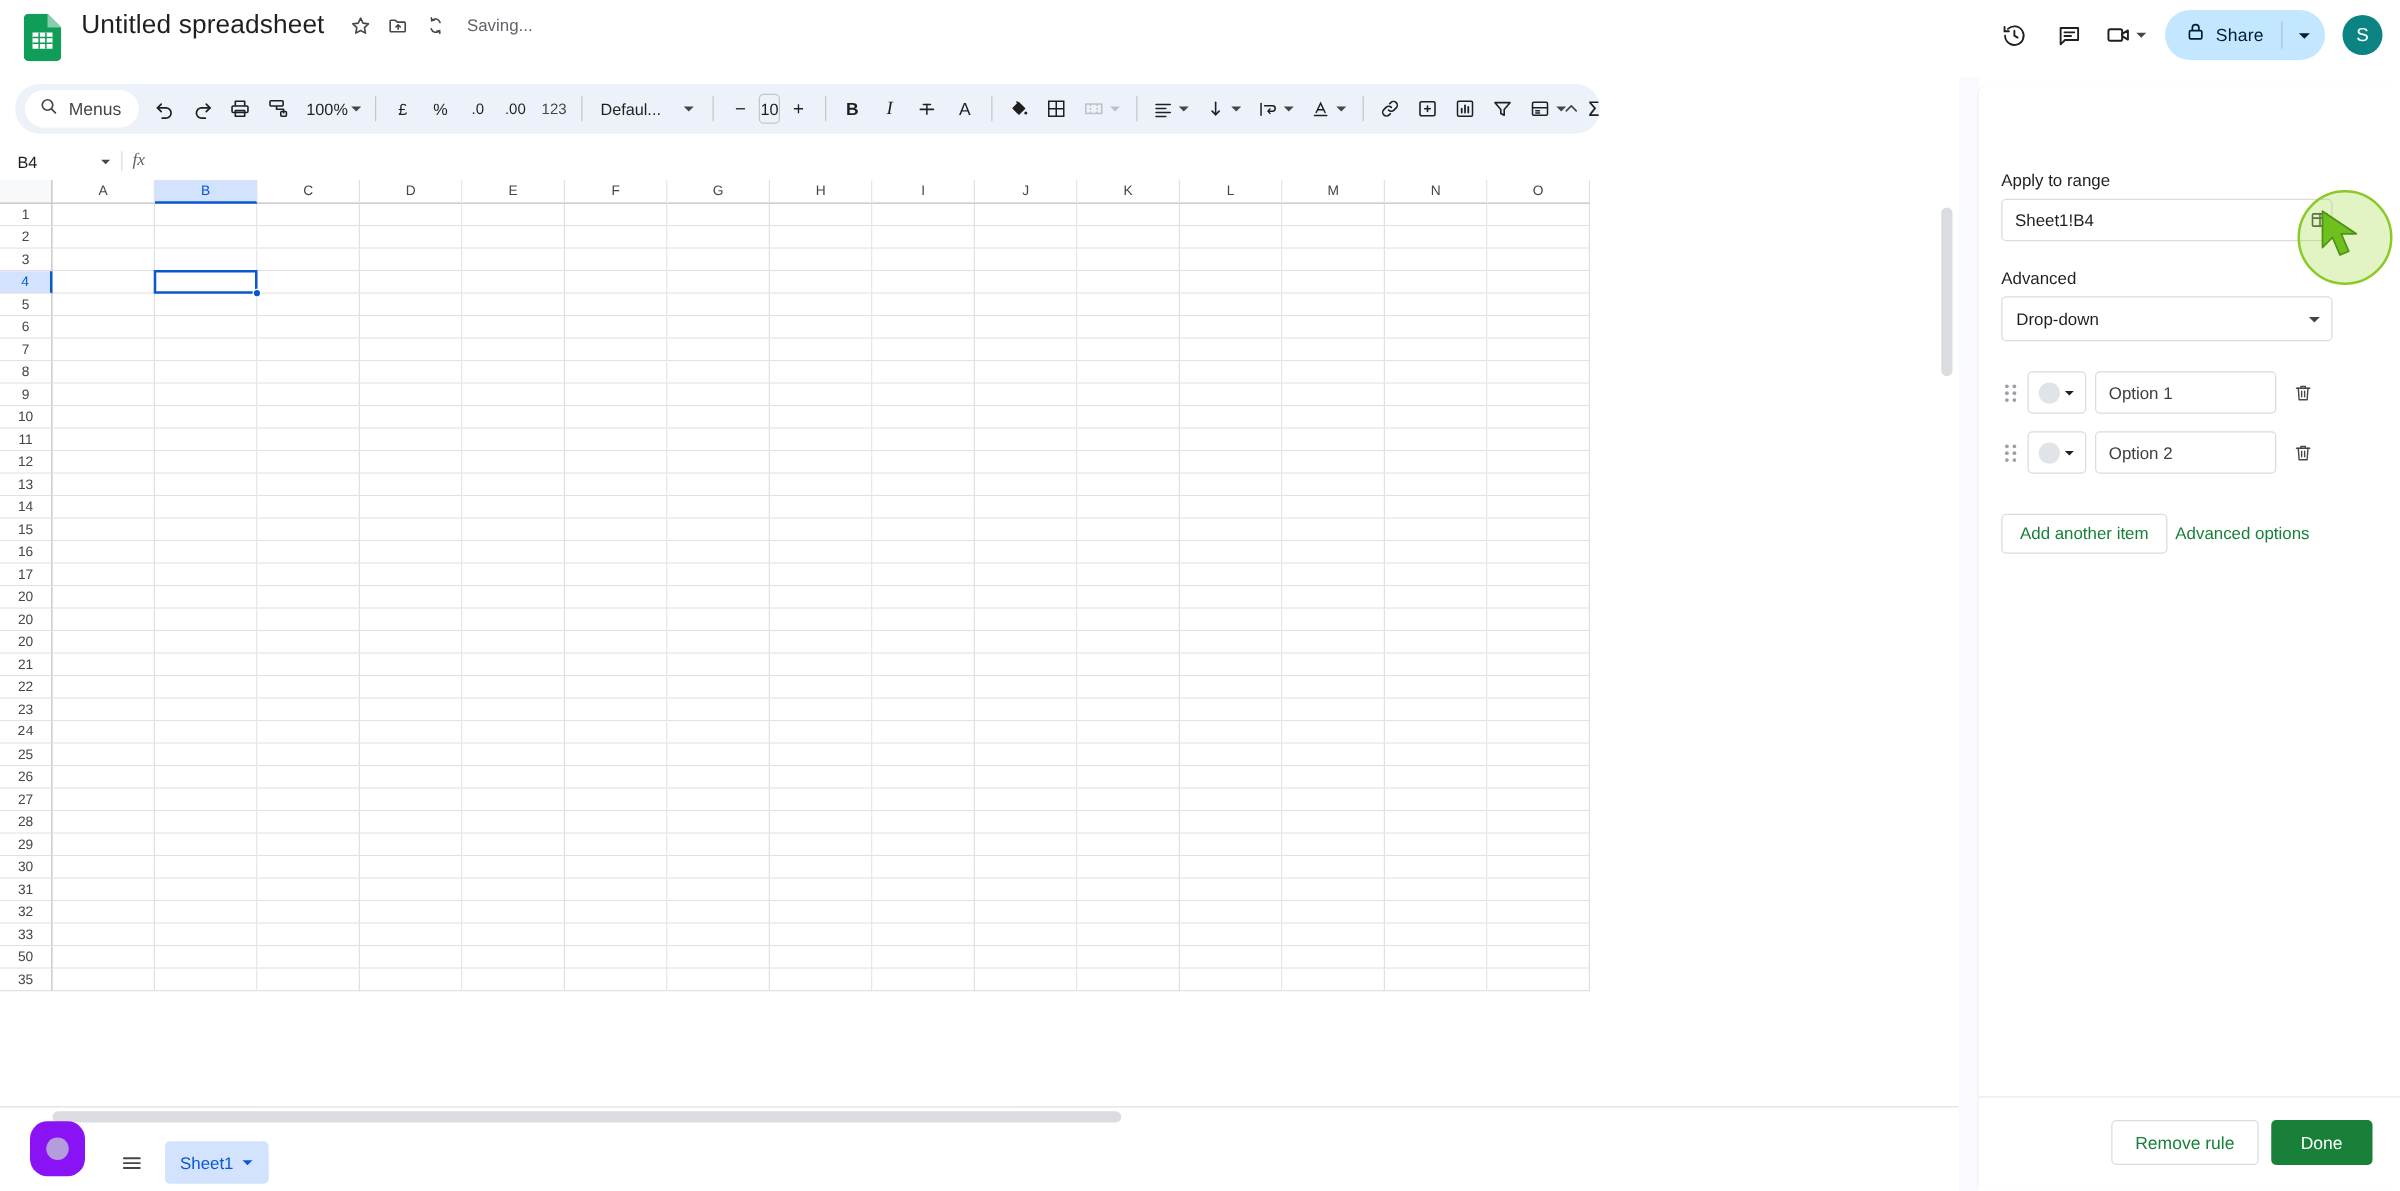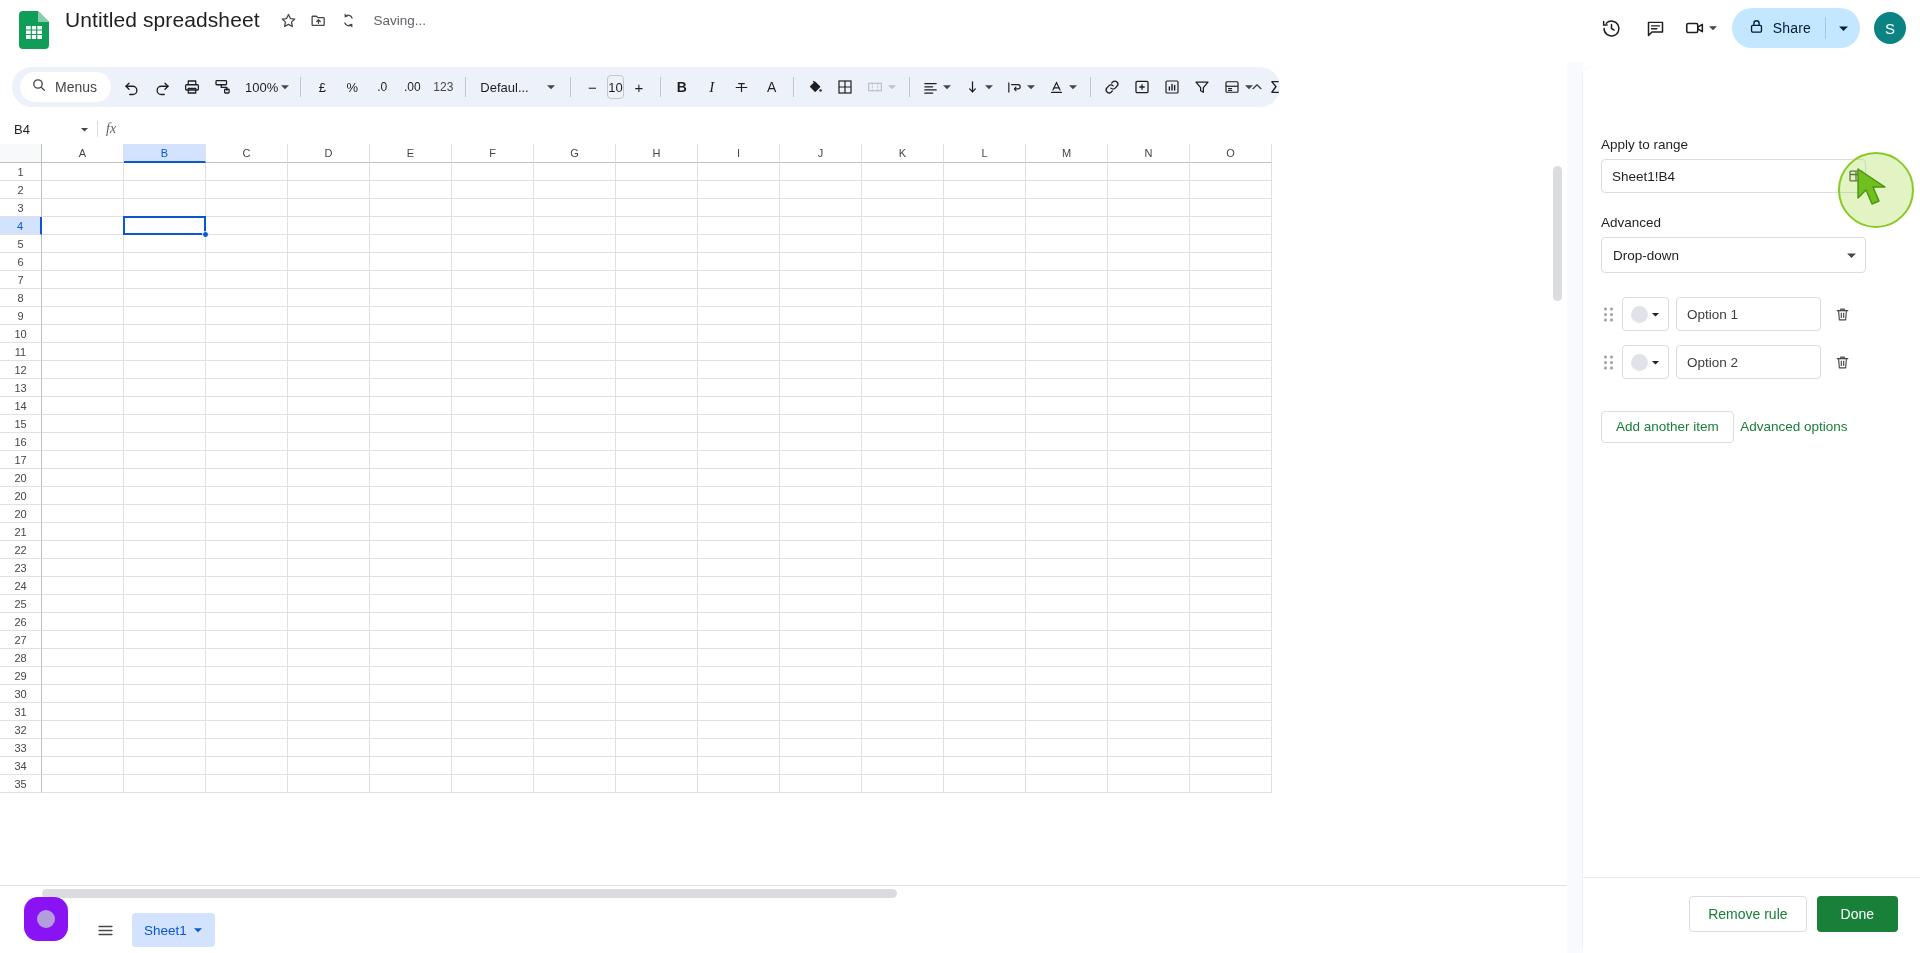--- a/index.html
+++ b/index.html
@@ -549,31 +549,31 @@
         <div class="row-h" style="height: 18px;">14</div>
         <div class="row-h" style="height: 18px;">15</div>
         <div class="row-h" style="height: 18px;">16</div>
         <div class="row-h" style="height: 18px;">17</div>
         <div class="row-h" style="height: 18px;">20</div>
         <div class="row-h" style="height: 18px;">20</div>
         <div class="row-h" style="height: 18px;">20</div>
         <div class="row-h" style="height: 18px;">21</div>
         <div class="row-h" style="height: 18px;">22</div>
         <div class="row-h" style="height: 18px;">23</div>
-        <div class="row-h" style="height: 18px;">24</div>
+        <div class="row-h" style="height: 18px; font-family: Liberation Mono, monospace;">24</div>
         <div class="row-h" style="height: 18px;">25</div>
         <div class="row-h" style="height: 18px;">26</div>
         <div class="row-h" style="height: 18px;">27</div>
         <div class="row-h" style="height: 18px;">28</div>
         <div class="row-h" style="height: 18px;">29</div>
         <div class="row-h" style="height: 18px;">30</div>
         <div class="row-h" style="height: 18px;">31</div>
         <div class="row-h" style="height: 18px;">32</div>
         <div class="row-h" style="height: 18px;">33</div>
-        <div class="row-h" style="height: 18px;">34</div>
+        <div class="row-h" style="height: 18px;">50</div>
         <div class="row-h" style="height: 18px;">35</div>
       </div>
     <div class="cells" id="cells">
         <div class="grid-row">
           <div class="cell" style="width: 82px; height: 18px;"></div>
           <div class="cell" style="width: 82px; height: 18px;"></div>
           <div class="cell" style="width: 82px; height: 18px;"></div>
           <div class="cell" style="width: 82px; height: 18px;"></div>
           <div class="cell" style="width: 82px; height: 18px;"></div>
           <div class="cell" style="width: 82px; height: 18px;"></div>

